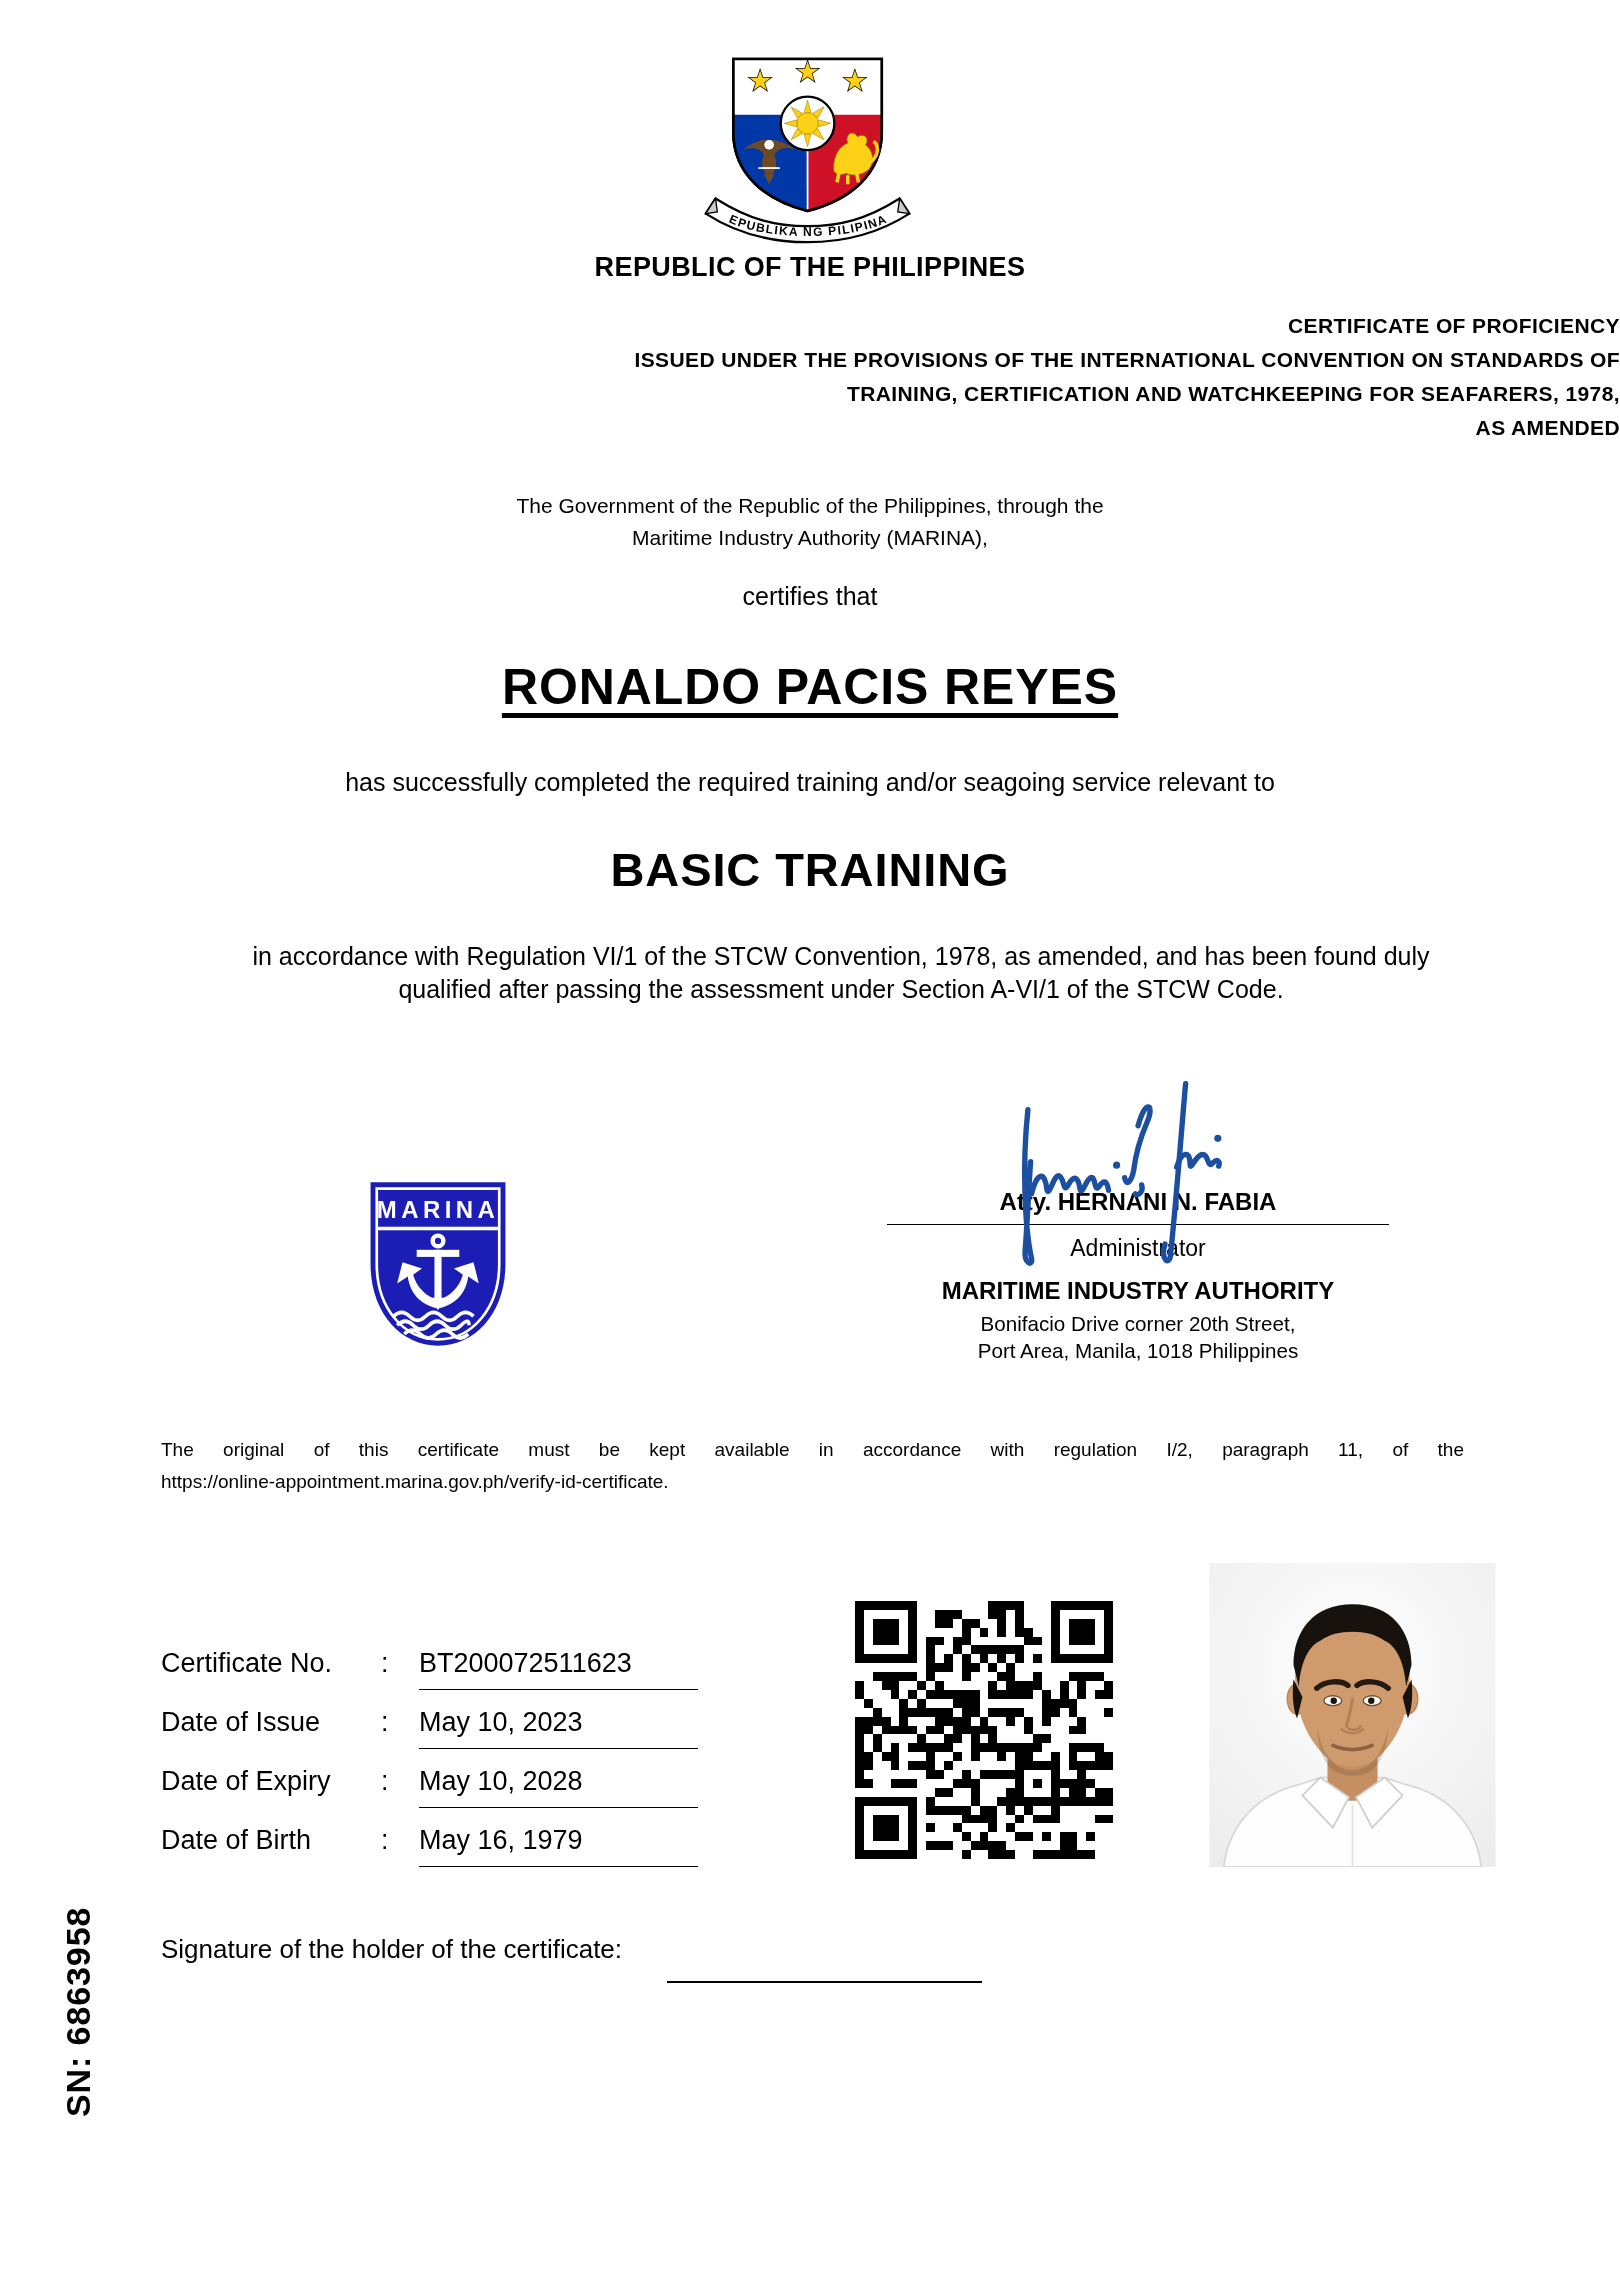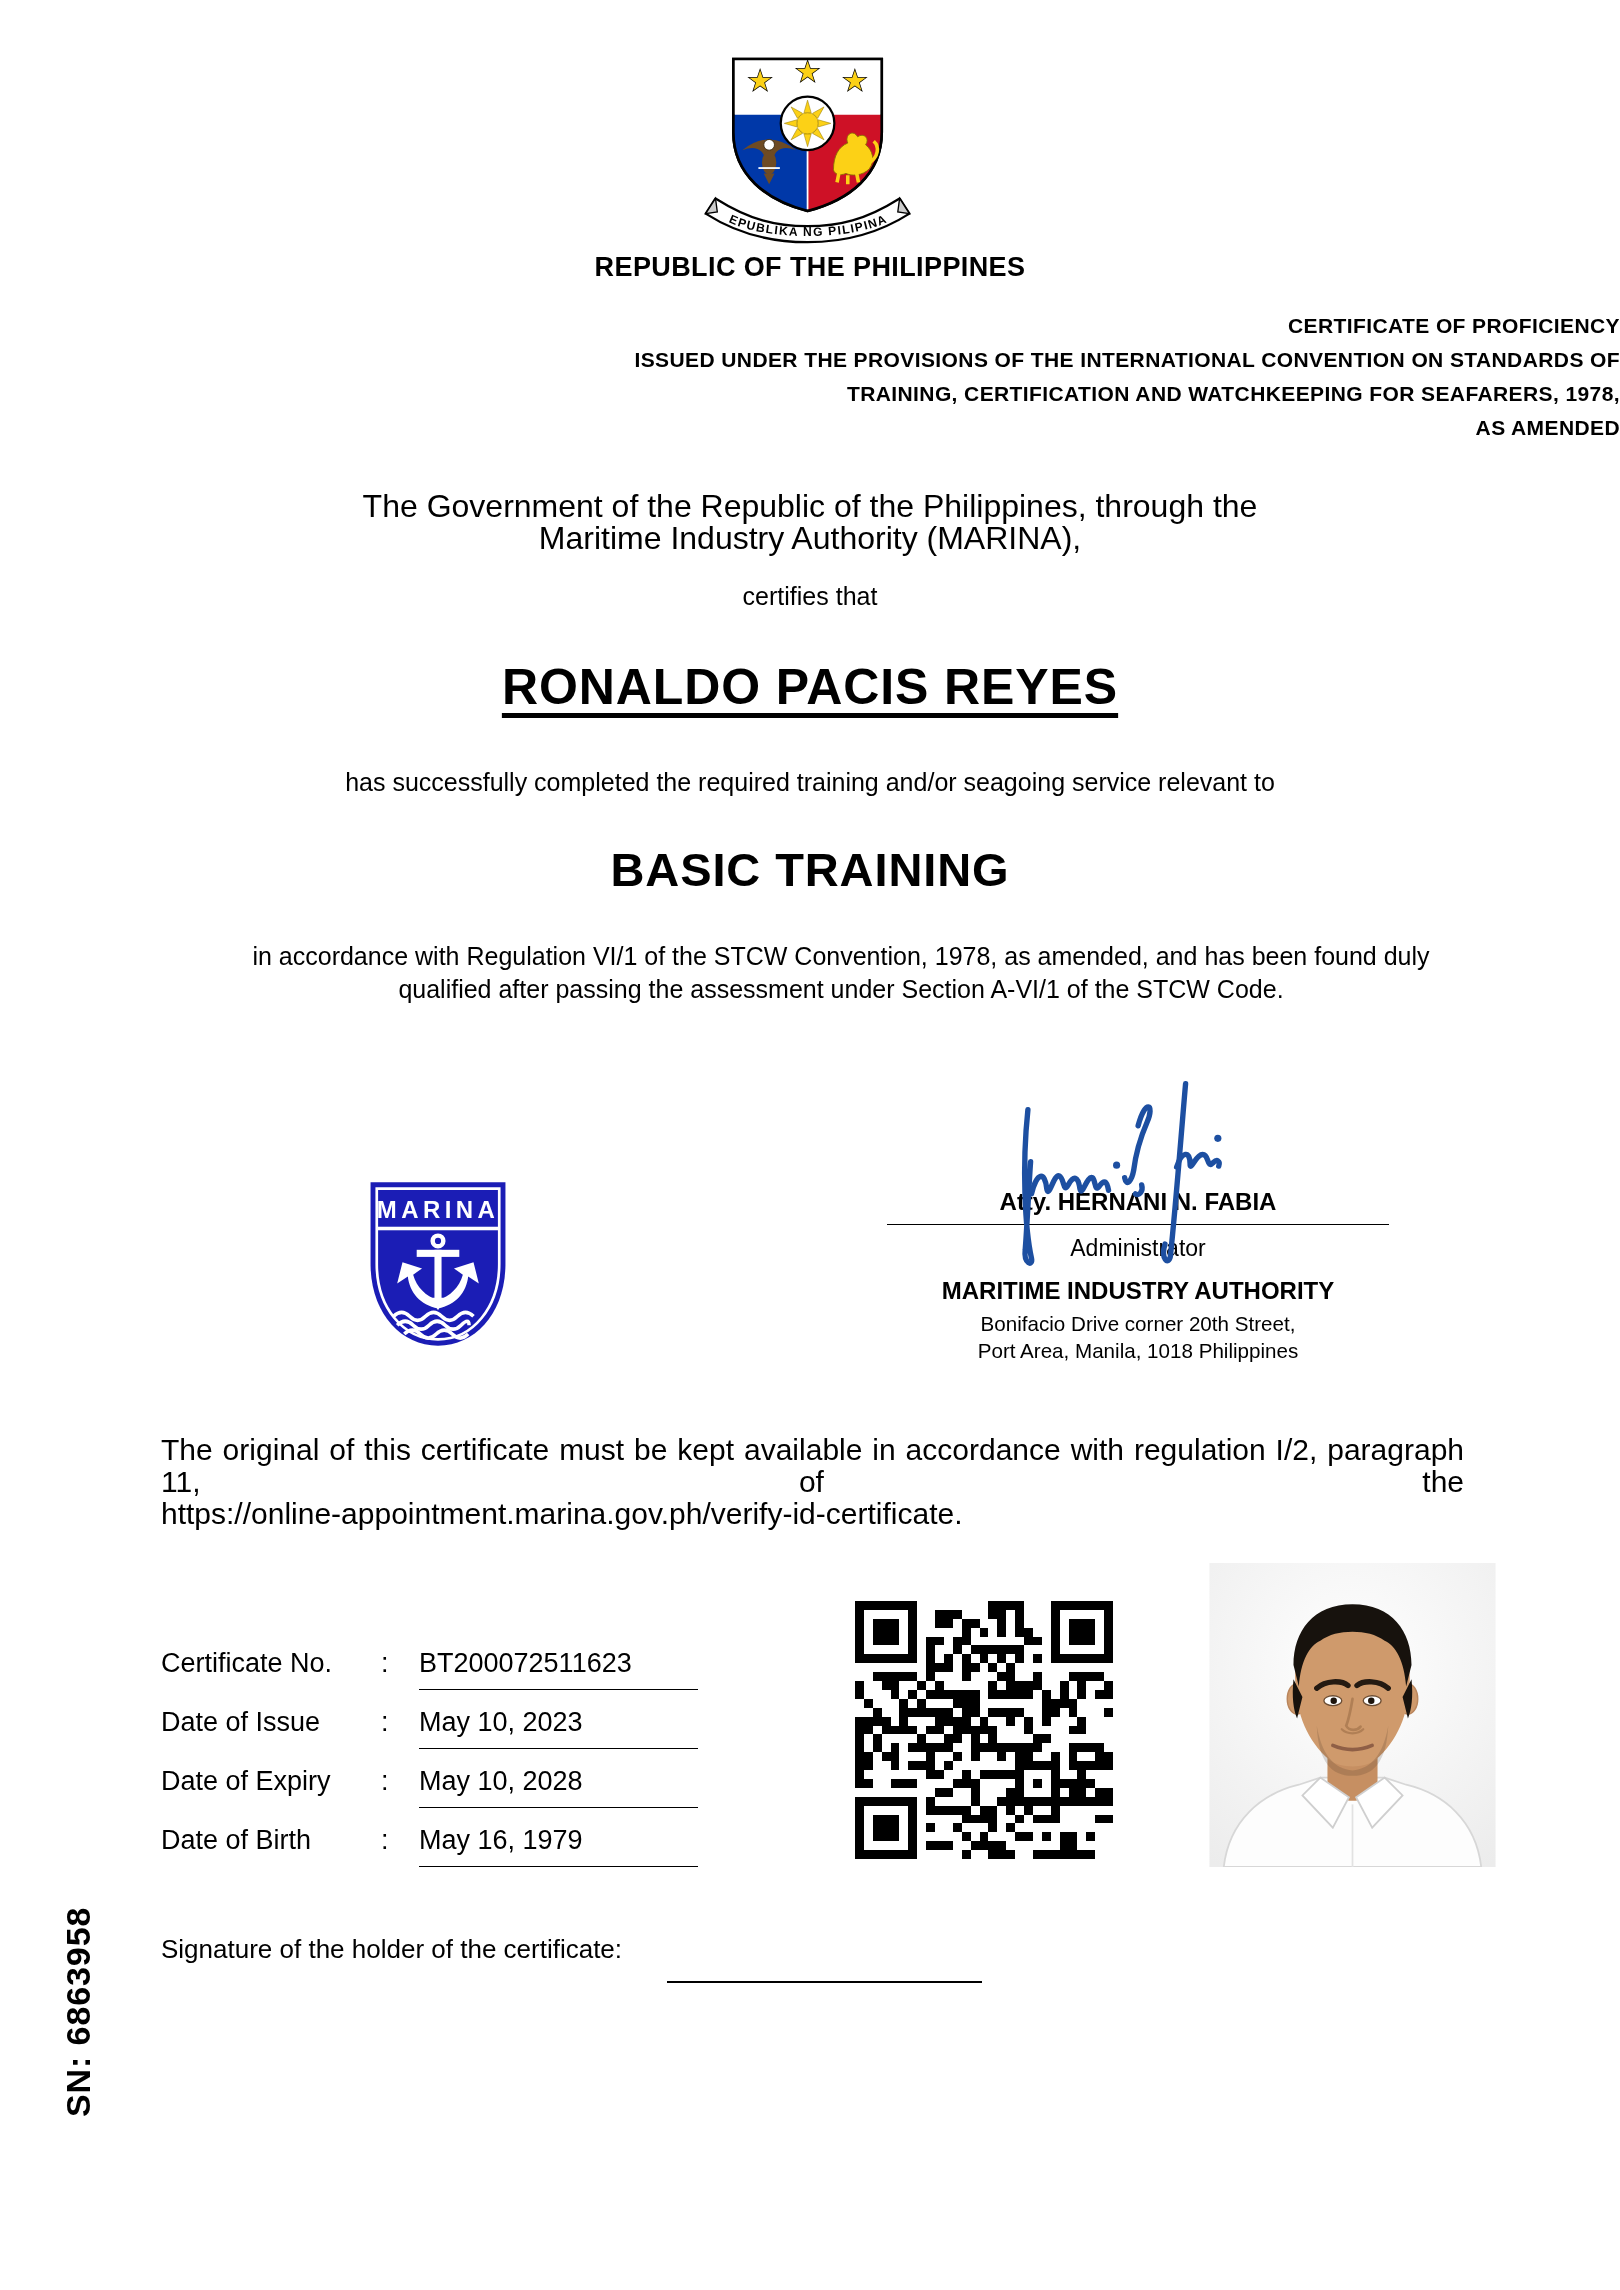--- a/index.html
+++ b/index.html
@@ -3,38 +3,38 @@
 <meta charset="utf-8">
 <style>
   html,body{margin:0;padding:0;background:#fff;}
   body{width:1620px;height:2291px;position:relative;font-family:"Liberation Sans",sans-serif;color:#000;}
   .page{position:absolute;left:0;top:0;width:1620px;height:2291px;background:#ffffff;overflow:hidden;}
   .abs{position:absolute;}
   .ctr{left:0;width:1620px;text-align:center;}
 
   .country{top:252px;font-size:27px;font-weight:bold;letter-spacing:0.4px;}
   .cert-title-block{top:309px;font-size:21px;font-weight:bold;line-height:34px;letter-spacing:0.4px;text-align:right;}
-  .preamble{top:490px;font-size:32px;line-height:32px;}
+  .preamble{top:490px;font-size:21px;line-height:32px;}
   .certifies{top:582px;font-size:25px;}
   .holder-name{top:658px;font-size:50px;font-weight:bold;letter-spacing:0.9px;}
   .holder-name span{text-decoration:underline;text-decoration-thickness:4.5px;text-underline-offset:9px;}
   .completion{top:768px;font-size:25px;}
   .course{top:842px;font-size:47px;font-weight:bold;letter-spacing:0.9px;text-align:center;}
   .regulation{top:940px;font-size:25px;line-height:33px;padding-left:31px;}
 
   .marina-logo{left:367px;top:1178px;width:142px;height:172px;}
   .sign-ink{left:1010px;top:1079px;width:215px;height:193px;z-index:5;}
   .sig-block{left:887px;top:1188px;width:502px;text-align:center;}
   .sig-name{font-size:24px;font-weight:bold;}
   .sig-line{height:0;border-bottom:1.8px solid #000;margin-top:8px;}
   .sig-title{font-size:23px;margin-top:9.9px;}
   .sig-agency{font-size:24px;font-weight:bold;margin-top:15px;}
   .sig-addr{font-size:20.6px;margin-top:5.4px;line-height:27px;}
 
-  .notice{left:161px;top:1434px;width:1303px;font-size:30px;line-height:32px;}
+  .notice{left:161px;top:1434px;width:1303px;font-size:19px;line-height:32px;}
   .notice .j{text-align:justify;text-align-last:justify;}
 
   .detail-row{position:absolute;left:161px;height:59px;font-size:27px;}
   .d-label{position:absolute;left:0;top:0;white-space:nowrap;}
   .d-colon{position:absolute;left:220px;top:0;}
   .d-value{position:absolute;left:258px;top:0;width:279px;height:41px;border-bottom:1.8px solid #000;white-space:nowrap;}
 
   .qr{left:855px;top:1601px;width:258px;height:258px;}
   #qr-svg rect{fill:#000;}
   .photo{left:1209px;top:1563px;width:287px;height:304px;}

